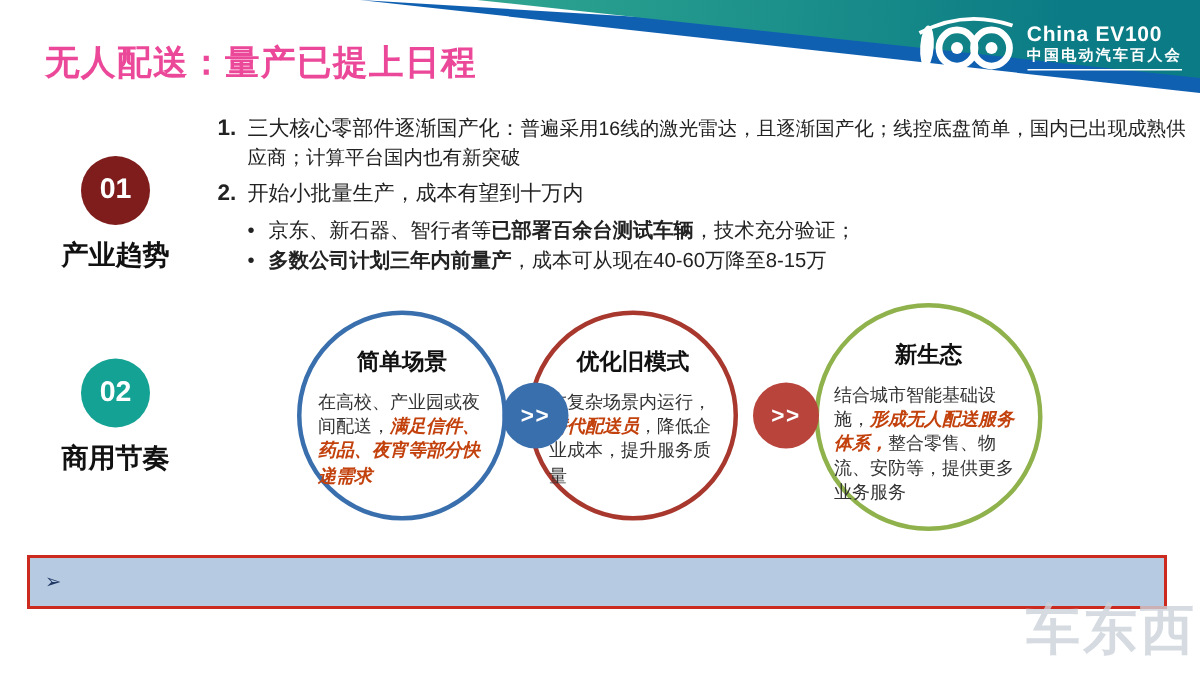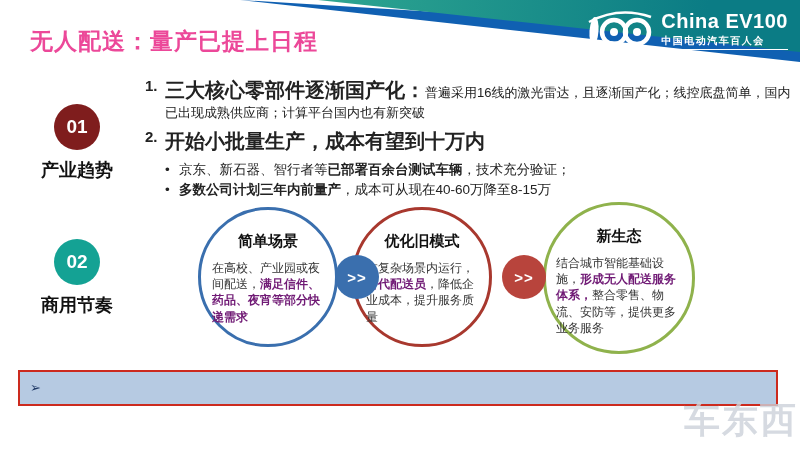--- a/index.html
+++ b/index.html
@@ -11,21 +11,21 @@
   .banner-blue{position:absolute;top:0;left:0;width:800px;height:64px;
     background:#1060b2;
     clip-path:polygon(240px 0,800px 34px,800px 62px);}
   .banner-teal{position:absolute;top:0;left:0;width:800px;height:54px;
     background:linear-gradient(96deg,#8ccf9f 0%,#2aa18f 45%,#0b7c85 88%);
     clip-path:polygon(318px 0,800px 0,800px 52px);}
 
   
   .logo{position:absolute;top:6px;right:12px;display:flex;align-items:center;gap:8px;color:#fff;}
   .logo-text{display:flex;flex-direction:column;line-height:1.15;}
-  .logo-brand{font-size:20px;font-weight:bold;letter-spacing:.5px;}
+  .logo-brand{font-size:14px;font-weight:bold;letter-spacing:.5px;}
   .logo-cn{font-size:10px;font-weight:bold;letter-spacing:1.5px;margin-top:2px;
     border-bottom:1px solid #fff;padding-bottom:2px;}
 
   
   .title{position:absolute;left:30px;top:26px;font-size:23px;font-weight:bold;
     color:#ec4899;letter-spacing:1px;}
 
   
   .badge{position:absolute;width:46px;height:46px;border-radius:50%;
     display:flex;align-items:center;justify-content:center;
@@ -34,37 +34,37 @@
   .badge02{left:54px;top:239px;background:#14a294;text-align:center;}
   .badge-label{position:absolute;left:26px;width:102px;text-align:center;
     font-size:18px;font-weight:bold;color:#111;}
   .label01{top:158px;} .label02{top:293px;}
 
   
   .trend{position:absolute;left:145px;top:76px;width:648px;color:#222;}
   .titem{display:flex;margin-bottom:5px;}
   .tmark{width:20px;flex:none;font-size:15px;font-weight:bold;line-height:1.35;}
   .tbody{font-size:13px;line-height:1.4;}
-  .thead{font-size:20px;font-weight:bold;}
+  .thead{font-size:14px;font-weight:normal;}
   .subitems{margin-left:20px;margin-top:3px;}
   .sitem{display:flex;font-size:13.5px;line-height:1.5;}
   .smark{width:14px;flex:none;}
   .sitem b{font-weight:bold;}
 
   
   .stage{position:absolute;width:140px;height:140px;border-radius:50%;
     background:#fff;border:3px solid #888;box-sizing:border-box;
     display:flex;flex-direction:column;align-items:center;}
   .stage1{left:198px;top:207px;border-color:#3a6fae;}
   .stage2{left:352px;top:207px;border-color:#a8382e;}
   .stage3{left:543px;top:202px;width:152px;height:152px;border-color:#8fb24c;}
   .stitle{font-size:15px;font-weight:bold;color:#111;margin-top:22px;margin-bottom:9px;}
   .sbody{width:112px;font-size:12px;line-height:1.35;color:#333;}
   .stage3 .sbody{width:126px;}
-  .sbody b{color:#701a75;}
+  .sbody b{color:#c2410c;font-style:italic;}
 
   .arrow{position:absolute;width:44px;height:44px;border-radius:50%;top:255px;
     display:flex;align-items:center;justify-content:center;z-index:3;
     color:#fff;font-size:15px;font-weight:900;letter-spacing:1px;}
   .arrow1{left:335px;background:#3a6fae;}
   .arrow2{left:502px;background:#b8443c;}
 
   
   .quote{position:absolute;left:18px;top:370px;width:760px;box-sizing:border-box;
     background:#b6cae2;border:2px solid #cc2a1e;padding:6px 12px 6px 10px;

